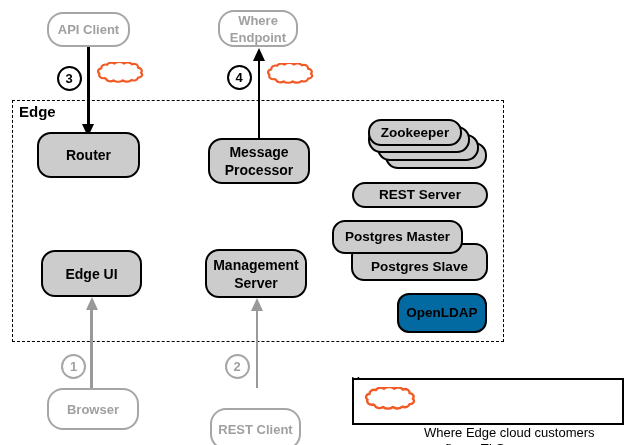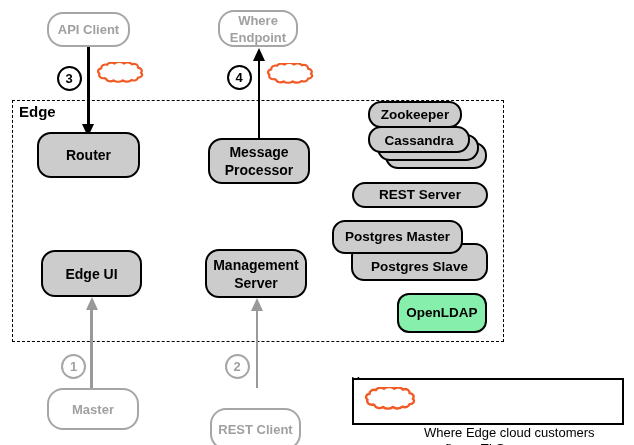--- a/index.html
+++ b/index.html
@@ -8,21 +8,21 @@
     font-family:"Liberation Sans", sans-serif;color:#000;
   }
   
   .node{
     position:absolute;box-sizing:border-box;
     background:#cccccc;border:2px solid #000;border-radius:14px;
     display:flex;align-items:center;justify-content:center;
     font-weight:bold;font-size:13.5px;line-height:18px;text-align:center;
     white-space:pre-line;
   }
-  .node.light{background:#86efac;border-radius:12px;}
+  .node.light{background:#0369a1;border-radius:12px;}
   .node.pill{border-radius:13px;}
   .node.align-bottom{align-items:flex-end;}
   
   .ext{
     position:absolute;box-sizing:border-box;
     background:#fff;border:2px solid #a6a6a6;border-radius:16px;
     display:flex;align-items:center;justify-content:center;
     font-weight:bold;font-size:13px;line-height:17px;text-align:center;
     color:#a0a0a0;white-space:pre-line;
   }
@@ -79,21 +79,21 @@
 
   <div class="head up gray" style="left:85.5px;top:297px;"></div>
   <div class="vline gray" style="left:90px;top:309px;height:79px;"></div>
 
   <div class="head up gray" style="left:251px;top:298px;"></div>
   <div class="vline gray" style="left:255.5px;top:310px;height:78px;"></div>
 
   <div class="ext" style="left:47px;top:12px;width:83px;height:35px;">API Client</div>
   <div class="ext" style="left:218px;top:10px;width:80px;height:37px;">Where
 Endpoint</div>
-  <div class="ext" style="left:47px;top:388px;width:92px;height:42px;">Master</div>
+  <div class="ext" style="left:47px;top:388px;width:92px;height:42px;">Browser</div>
   <div class="ext" style="left:210px;top:388px;width:91px;height:42px;margin-top:20px;">REST Client</div>
 
   <div class="marker" style="left:56.5px;top:65.5px;">3</div>
   <div class="marker" style="left:226.5px;top:64.5px;">4</div>
   <div class="marker gray" style="left:61px;top:354px;">1</div>
   <div class="marker gray" style="left:224.5px;top:354px;">2</div>
 
   <svg class="cloud" style="left:96px;top:62px;" width="50" height="21" viewBox="0 0 52 22">
     <path d="M9,16.8 C5.2,17.8 2.2,15.2 3.4,12.2 C0.8,10.4 2,6.8 5.4,6.6 C5,3.8 8.6,1.8 11.4,3 C12.6,0.6 17,-0.2 19.4,1.6 C21.8,-0.6 26.6,-0.6 29,1.6 C31.4,-0.2 35.8,0.2 37.4,2.4 C40.8,1 44.2,3 43.8,5.8 C47.2,6.2 48.8,9 47,11.2 C49.4,13.4 47.4,16.6 43.8,16.4 C43.4,18.8 39.8,20.2 37,18.8 C34.8,21 30.2,21.2 27.8,19.2 C25.4,21.2 20.6,21.2 18.2,19.2 C15.8,21 11.4,20.4 10.4,17.8 Z" fill="#fff" stroke="#f15a24" stroke-width="2.3" stroke-linejoin="round"></path>
   </svg>
@@ -104,21 +104,21 @@
   <div class="node" style="left:37px;top:132px;width:103px;height:46px;font-size:14px;">Router</div>
   <div class="node" style="left:208px;top:138px;width:102px;height:46px;font-size:14px;">Message
 Processor</div>
   <div class="node" style="left:205px;top:249px;width:102px;height:49px;font-size:14px;">Management
 Server</div>
   <div class="node" style="left:41px;top:250px;width:101px;height:47px;font-size:14px;">Edge UI</div>
 
   <div class="node pill" style="left:385px;top:142px;width:102px;height:27px;z-index:1;"></div>
   <div class="node pill" style="left:377px;top:134px;width:102px;height:27px;z-index:2;"></div>
   <div class="node pill align-bottom" style="left:368px;top:126px;width:102px;height:27px;z-index:3;padding-bottom:1px;">Cassandra</div>
-  <div class="node pill" style="left:368px;top:101px;width:94px;height:27px;z-index:4;">Zookeeper</div>
+  <div class="node pill" style="left:368px;top:119px;width:94px;height:27px;z-index:4;">Zookeeper</div>
 
   <div class="node pill" style="left:352px;top:182px;width:136px;height:26px;">REST Server</div>
 
   <div class="node pill align-bottom" style="left:351px;top:243px;width:137px;height:38px;z-index:1;padding-bottom:3px;">Postgres Slave</div>
   <div class="node pill" style="left:332px;top:220px;width:131px;height:34px;z-index:2;">Postgres Master</div>
 
   <div class="node light" style="left:397px;top:293px;width:90px;height:40px;">OpenLDAP</div>
 
   <div class="key-title">Key</div>
   <div class="key-box"></div>

